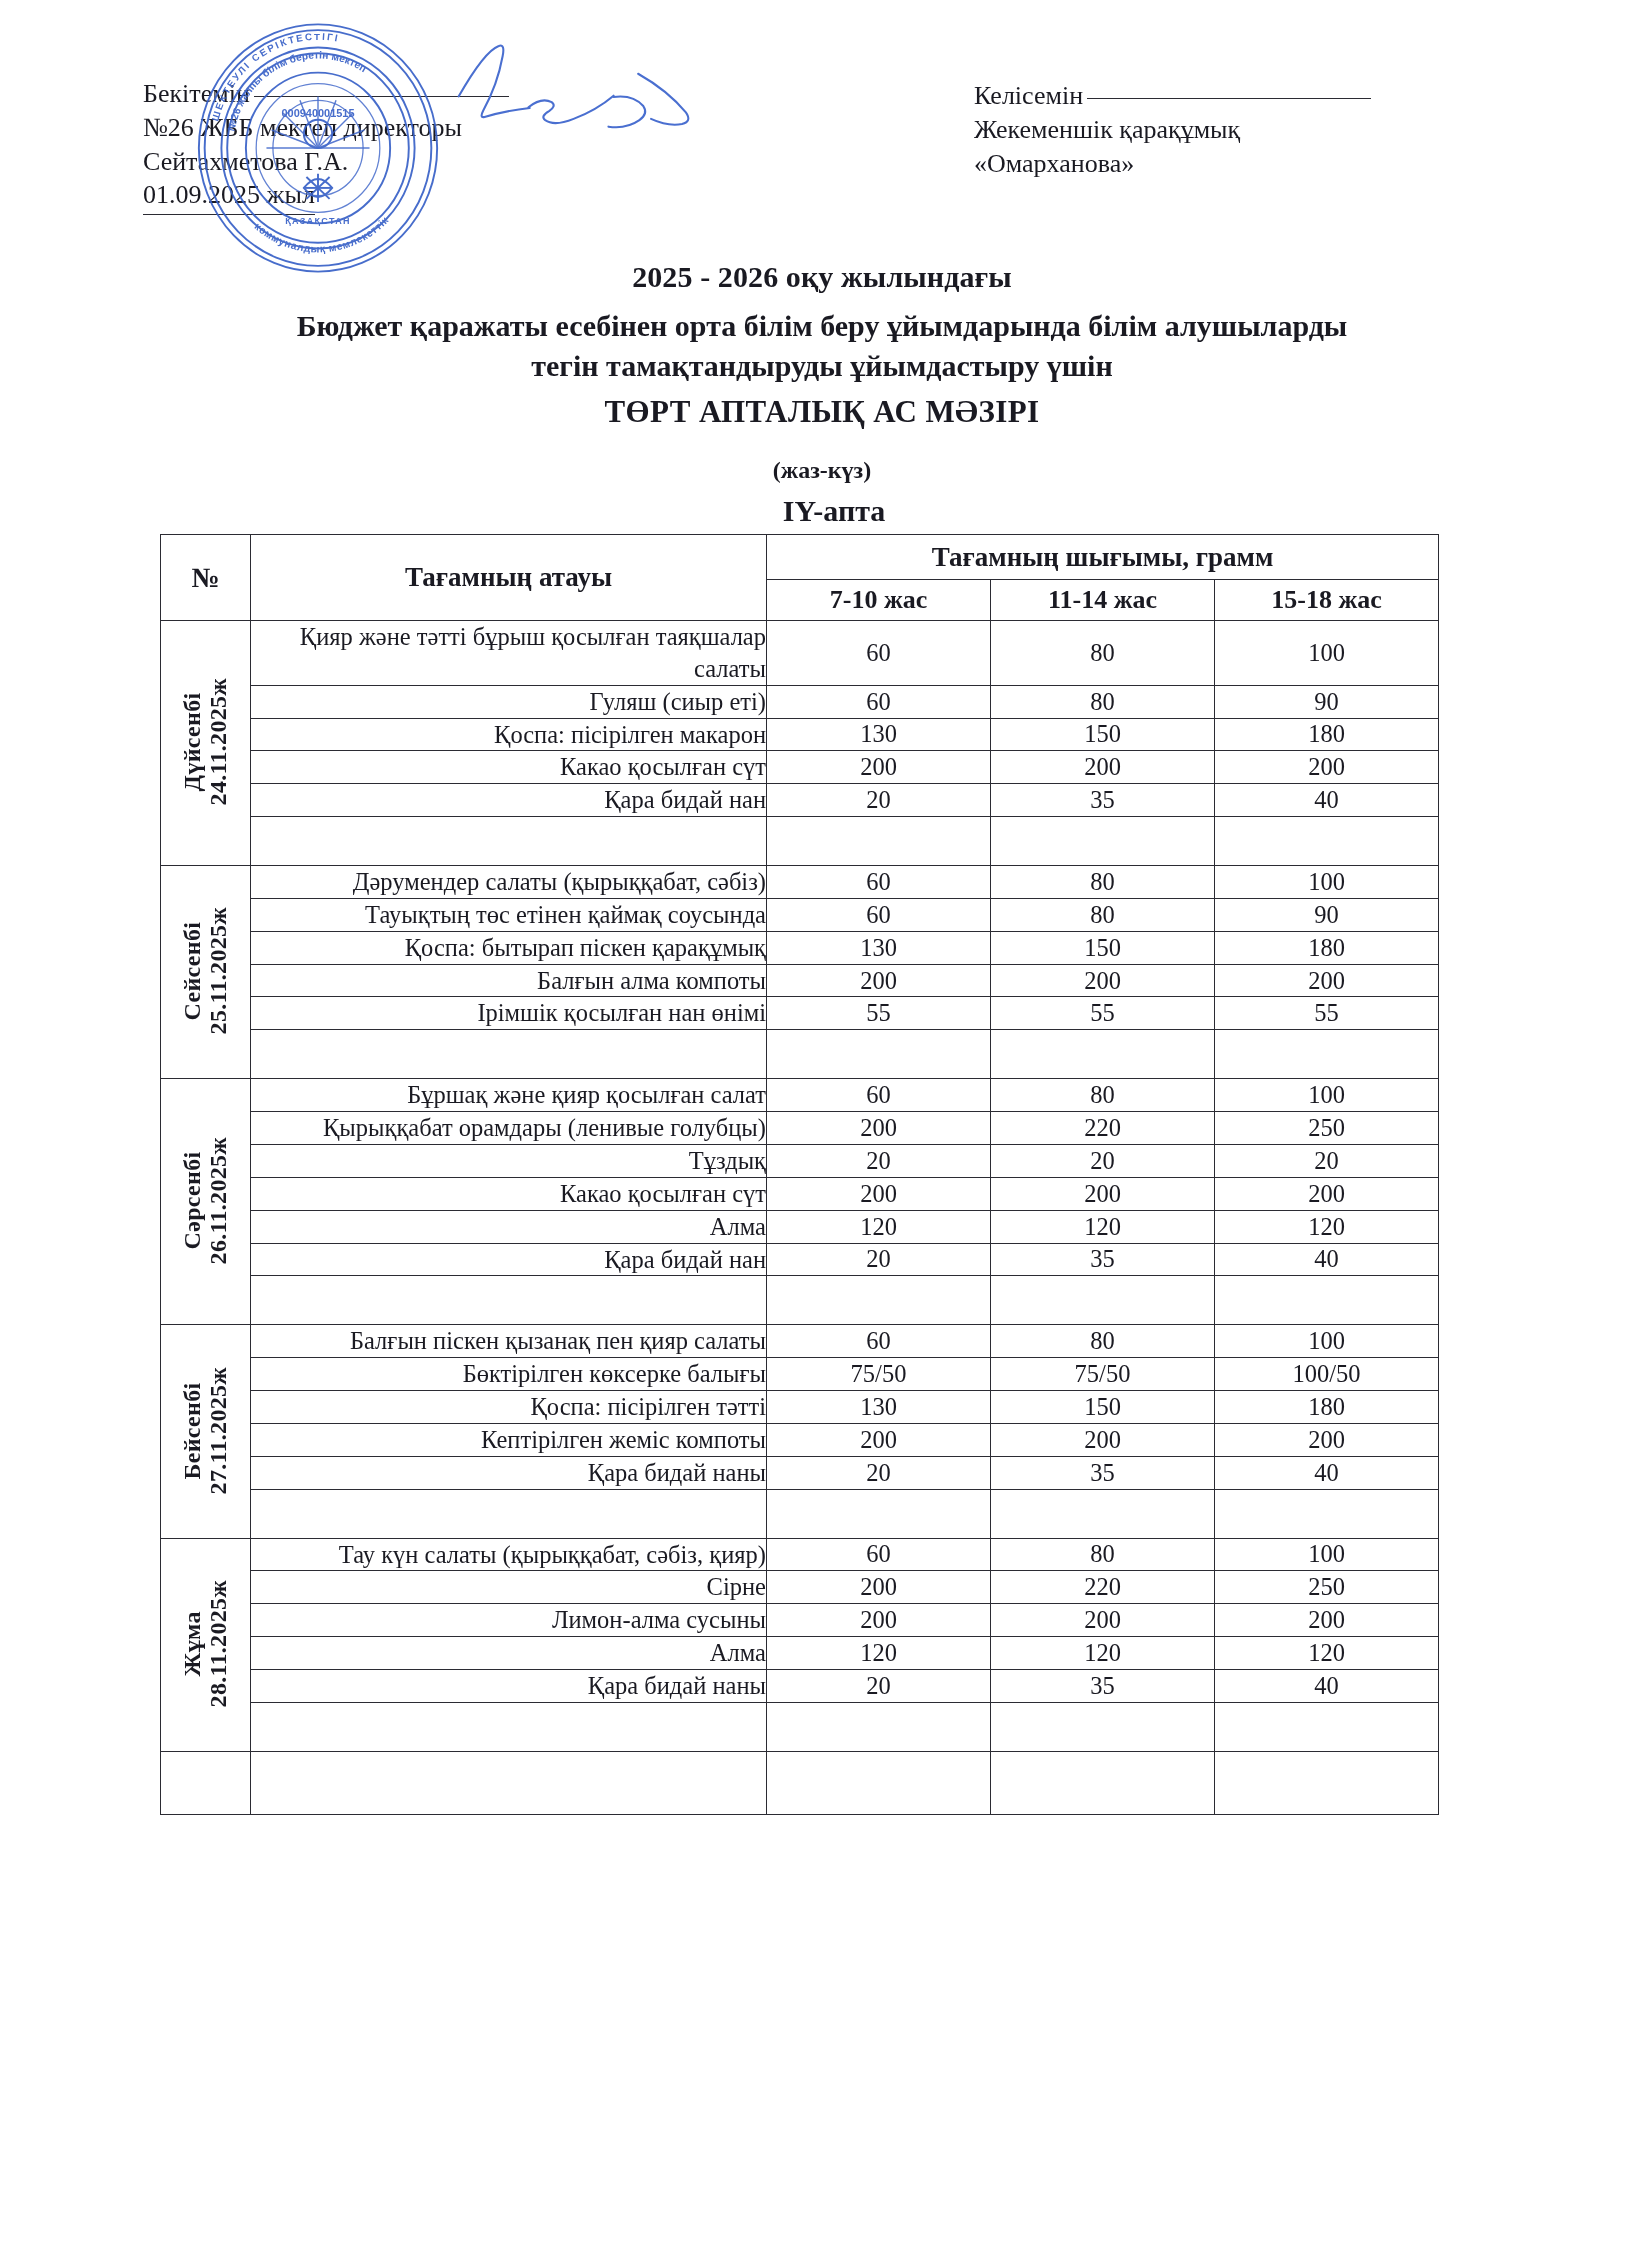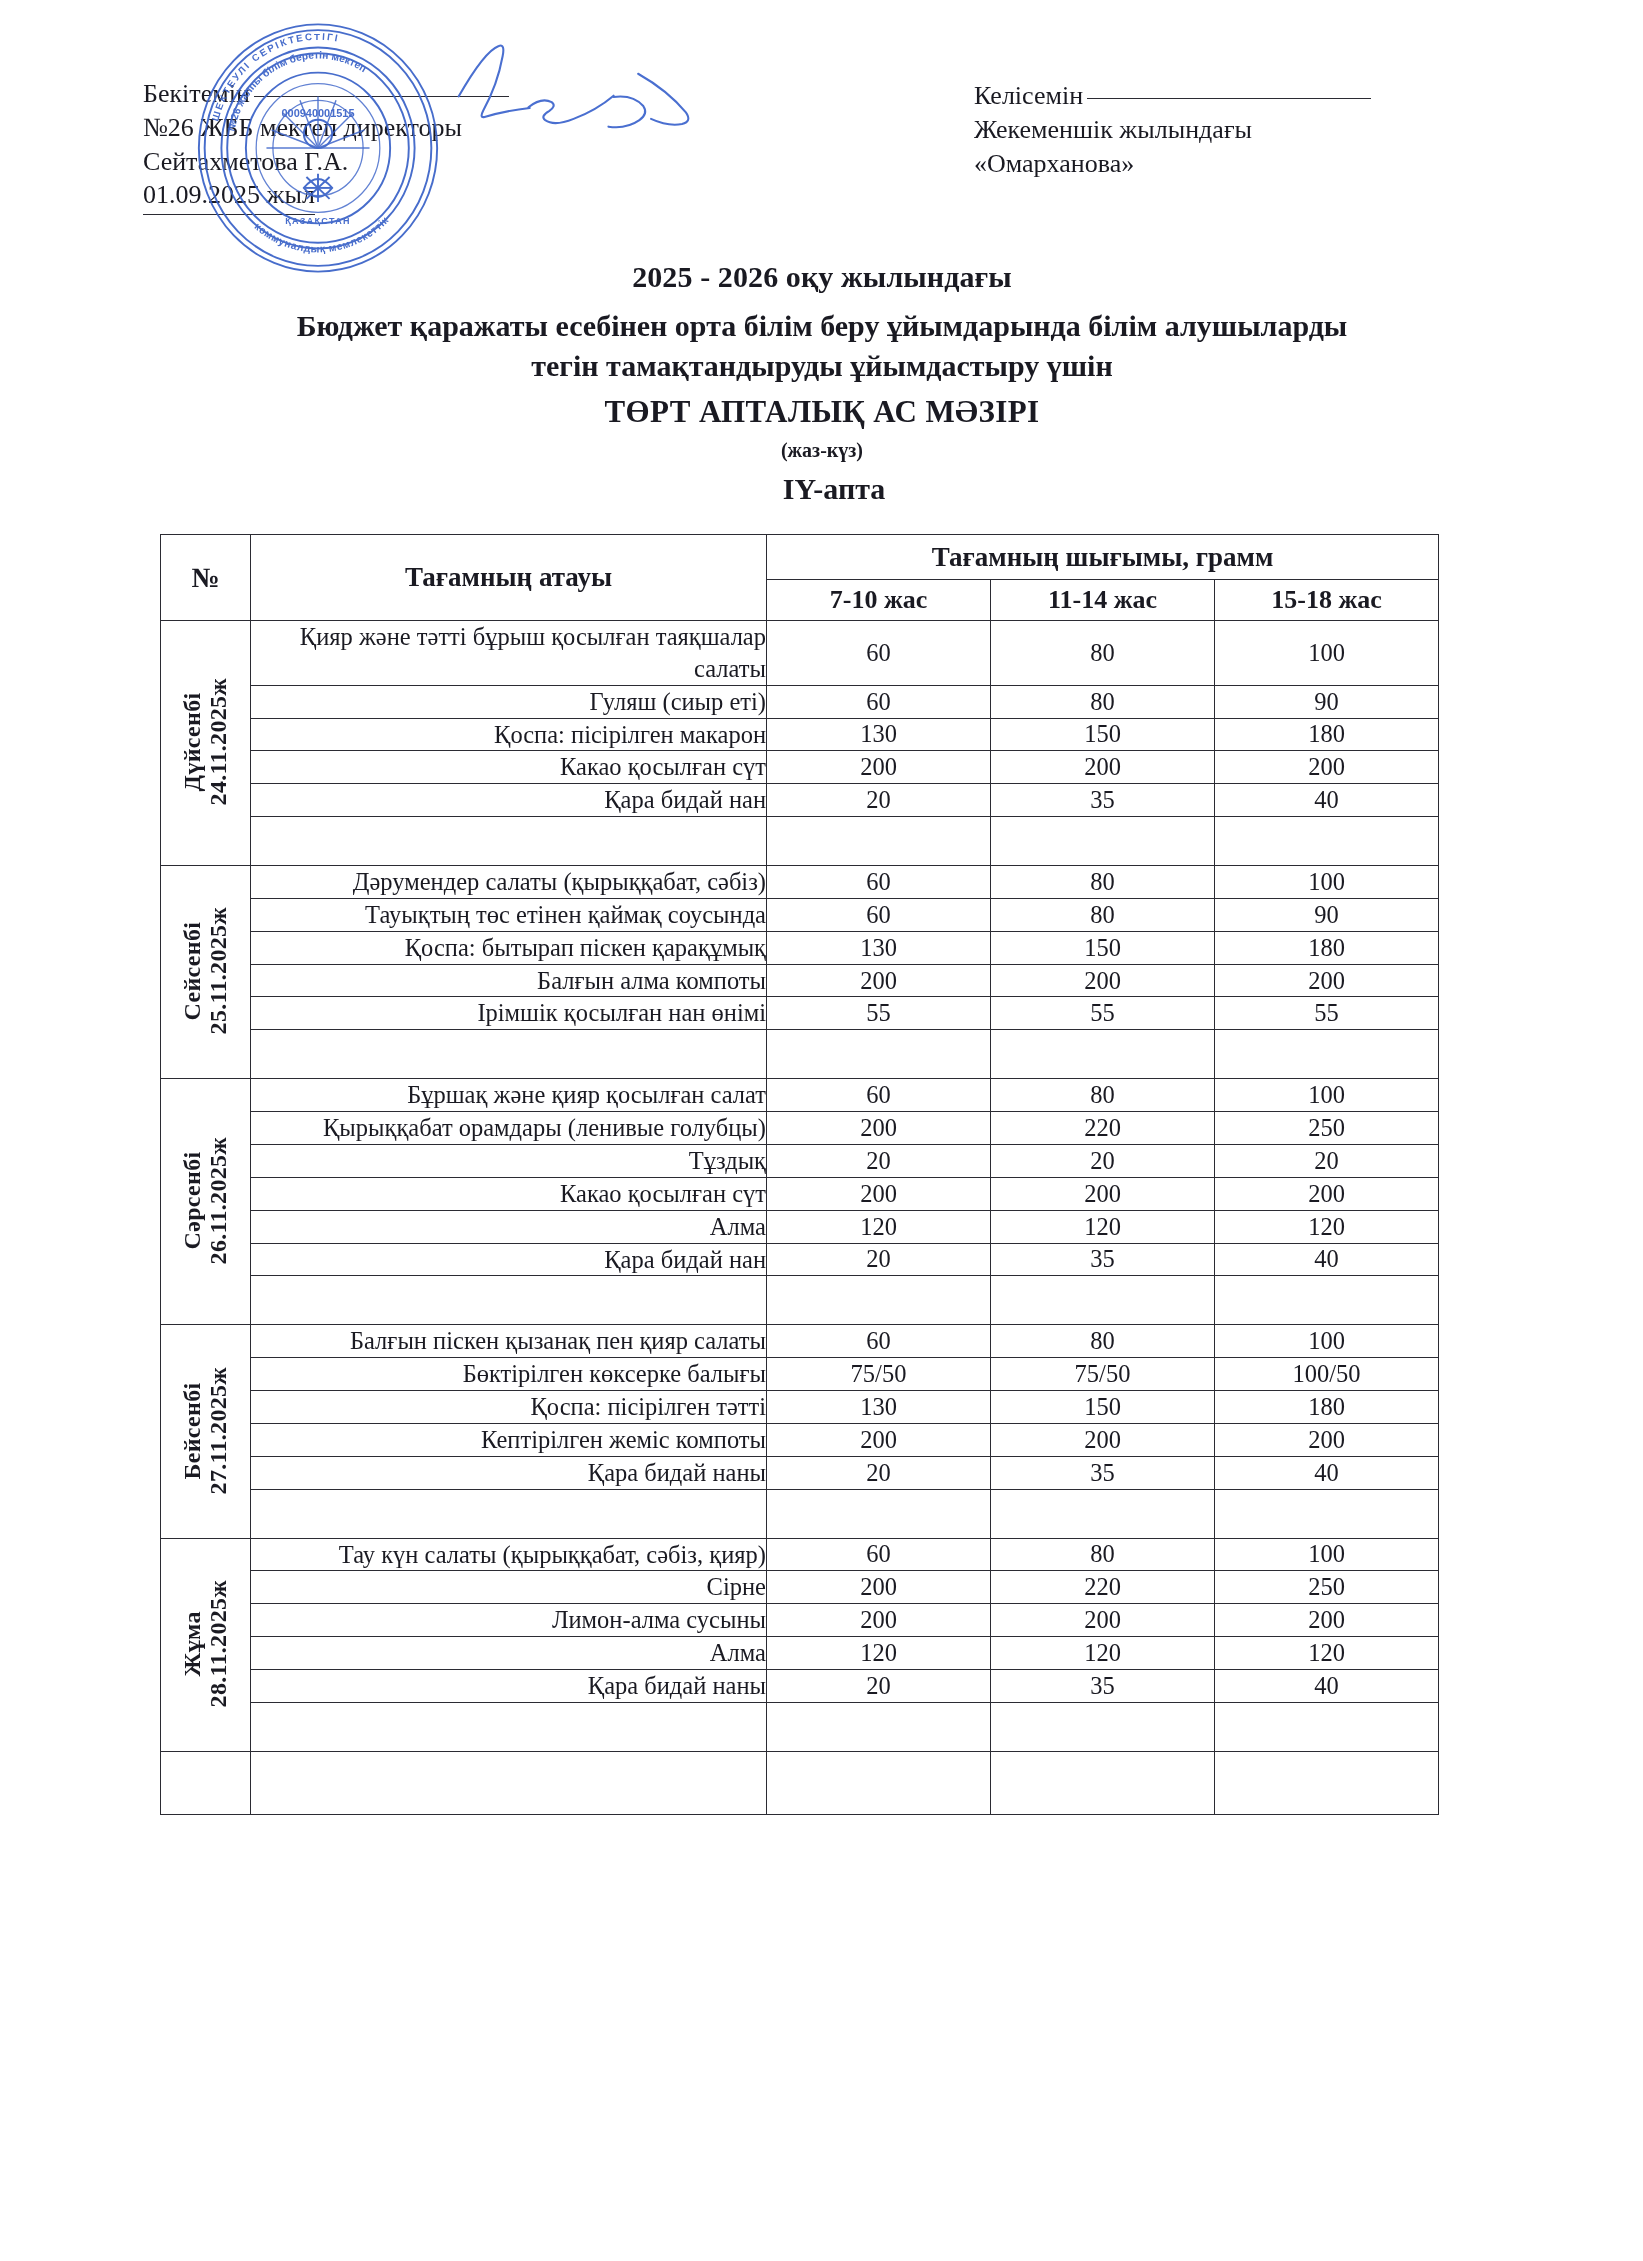--- a/index.html
+++ b/index.html
@@ -44,21 +44,21 @@
 
   
   .titles{
     position:absolute; top:260px; left:0; width:1644px;
     text-align:center;
   }
   .t-line{ font-weight:bold; }
   .t1{ font-size:30px; letter-spacing:0.1px; }
   .t2{ font-size:30px; margin-top:12px; line-height:1.32; }
   .t3{ font-size:31px; margin-top:9px; letter-spacing:0.4px;text-align:center; }
-  .t4{ font-size:20px; margin-top:9px; }
+  .t4{ font-size:24px; margin-top:27px; }
   .t5{ font-size:30px; margin-top:10.3px;padding-left:24px; }
 
   
   .menu-wrap{ position:absolute; left:160px; top:534px; width:1278px; }
   table.menu{
     border-collapse:collapse; width:1278px;
     table-layout:fixed;
   }
   table.menu td, table.menu th{
     border:1.3px solid #2b2b33;
@@ -113,21 +113,21 @@
     <div class="approve-row">
       <span class="underline-date">01.09.2025 жыл</span>
     </div>
   </div>
 
   <div class="approve-block approve-right">
     <div class="approve-line1">
       <span class="approve-word">Келісемін</span>
       <span class="rule"></span>
     </div>
-    <div class="approve-row">Жекеменшік жылындағы</div>
+    <div class="approve-row">Жекеменшік қарақұмық</div>
     <div class="approve-row">«Омарханова»</div>
   </div>
 
   <svg class="seal" viewBox="0 0 500 400">
     <g fill="none" stroke="#3a62c8" stroke-width="3">
       <ellipse cx="250" cy="200" rx="185" ry="192"></ellipse>
       <ellipse cx="250" cy="200" rx="176" ry="183"></ellipse>
       <ellipse cx="250" cy="200" rx="150" ry="156"></ellipse>
       <ellipse cx="250" cy="200" rx="141" ry="147"></ellipse>
       <ellipse cx="250" cy="200" rx="112" ry="117"></ellipse>

